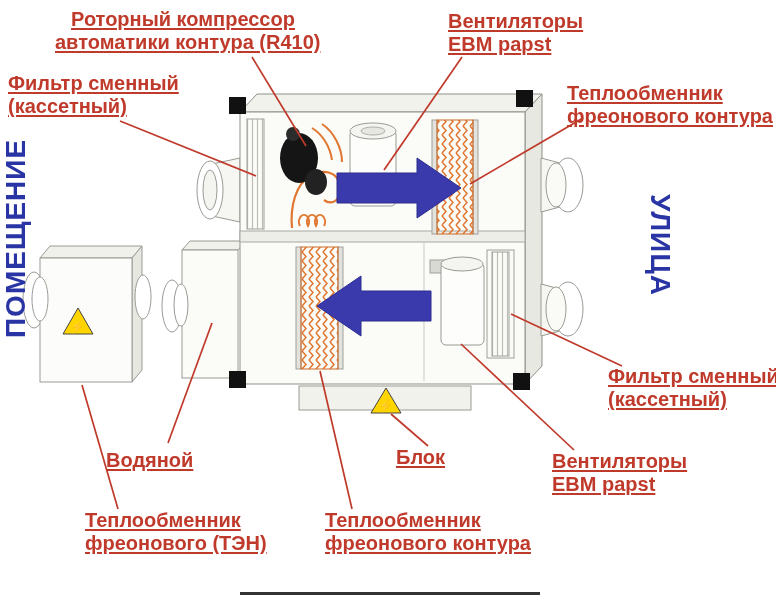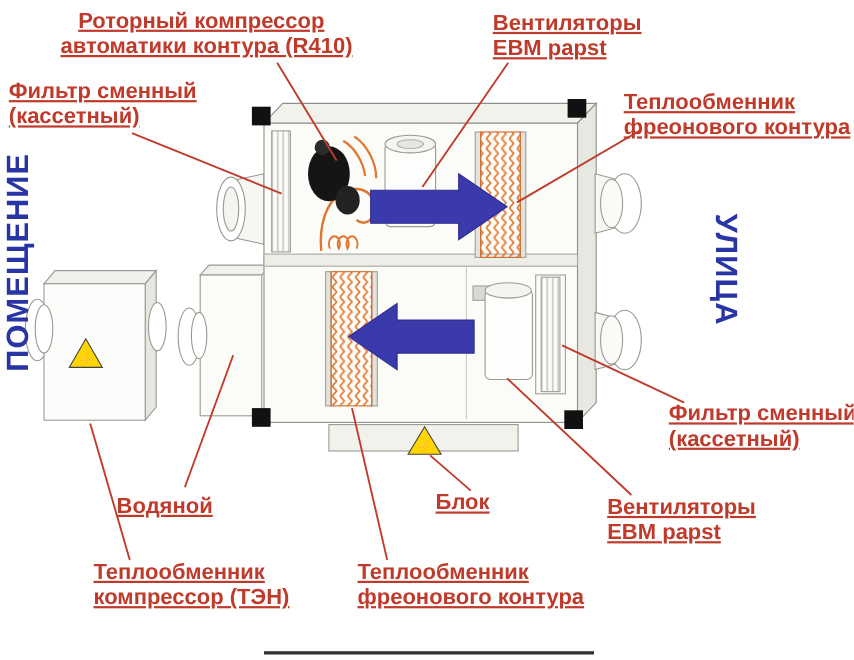--- a/index.html
+++ b/index.html
@@ -202,21 +202,21 @@
     <span class="ln">Блок</span>
   </div>
 
   <div class="lbl" id="lbl-hx-bottom">
     <span class="ln">Теплообменник</span>
     <span class="ln">фреонового контура</span>
   </div>
 
   <div class="lbl" id="lbl-electric">
     <span class="ln">Теплообменник</span>
-    <span class="ln">компрессор  (ТЭН)</span>
+    <span class="ln">фреонового  (ТЭН)</span>
   </div>
 
   <div class="lbl" id="lbl-water">
     <span class="ln">Водяной</span>
   </div>
 
   <div class="side-label" id="room">ПОМЕЩЕНИЕ</div>
   <div class="side-label" id="street">УЛИЦА</div>
 
 </div>

